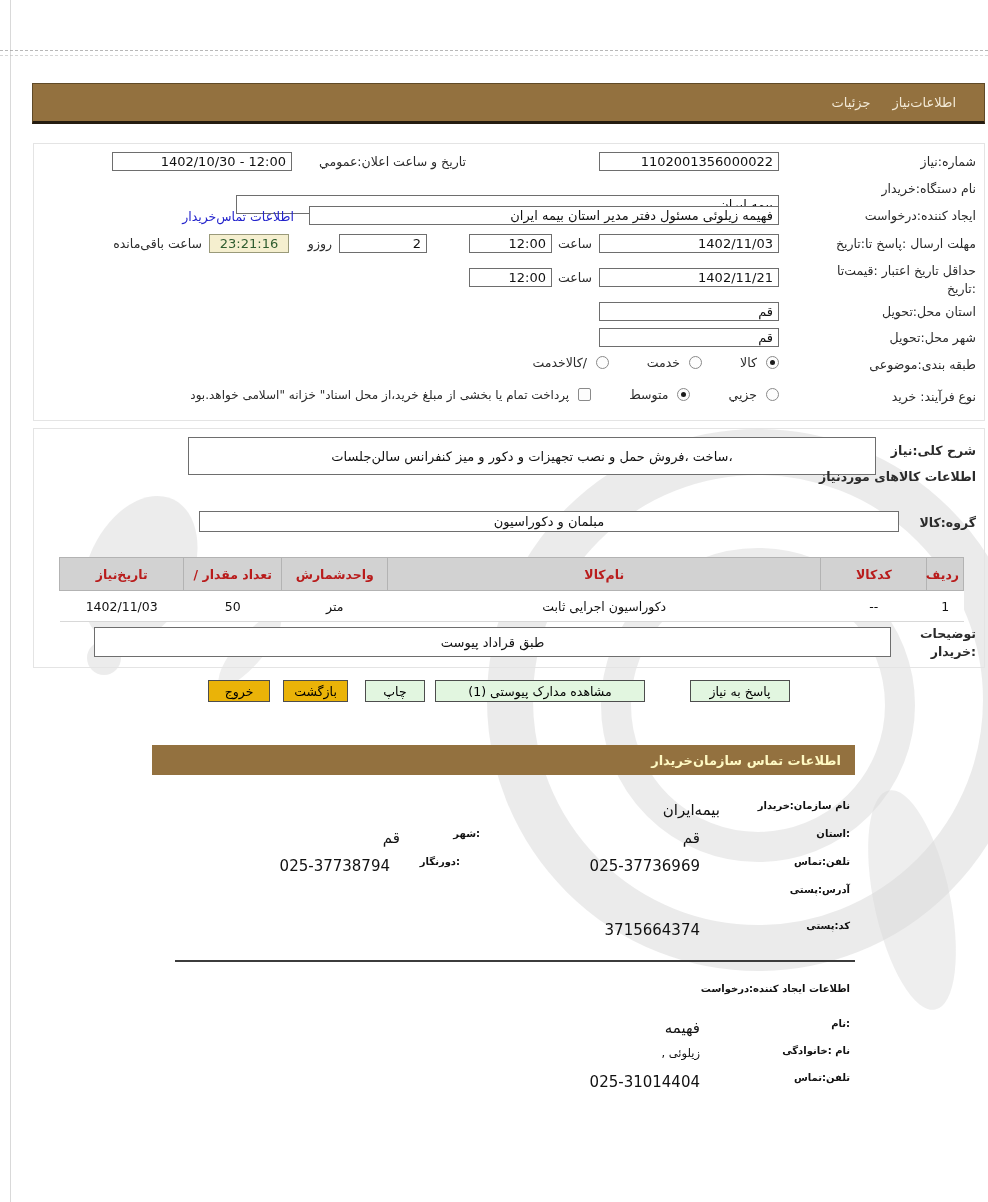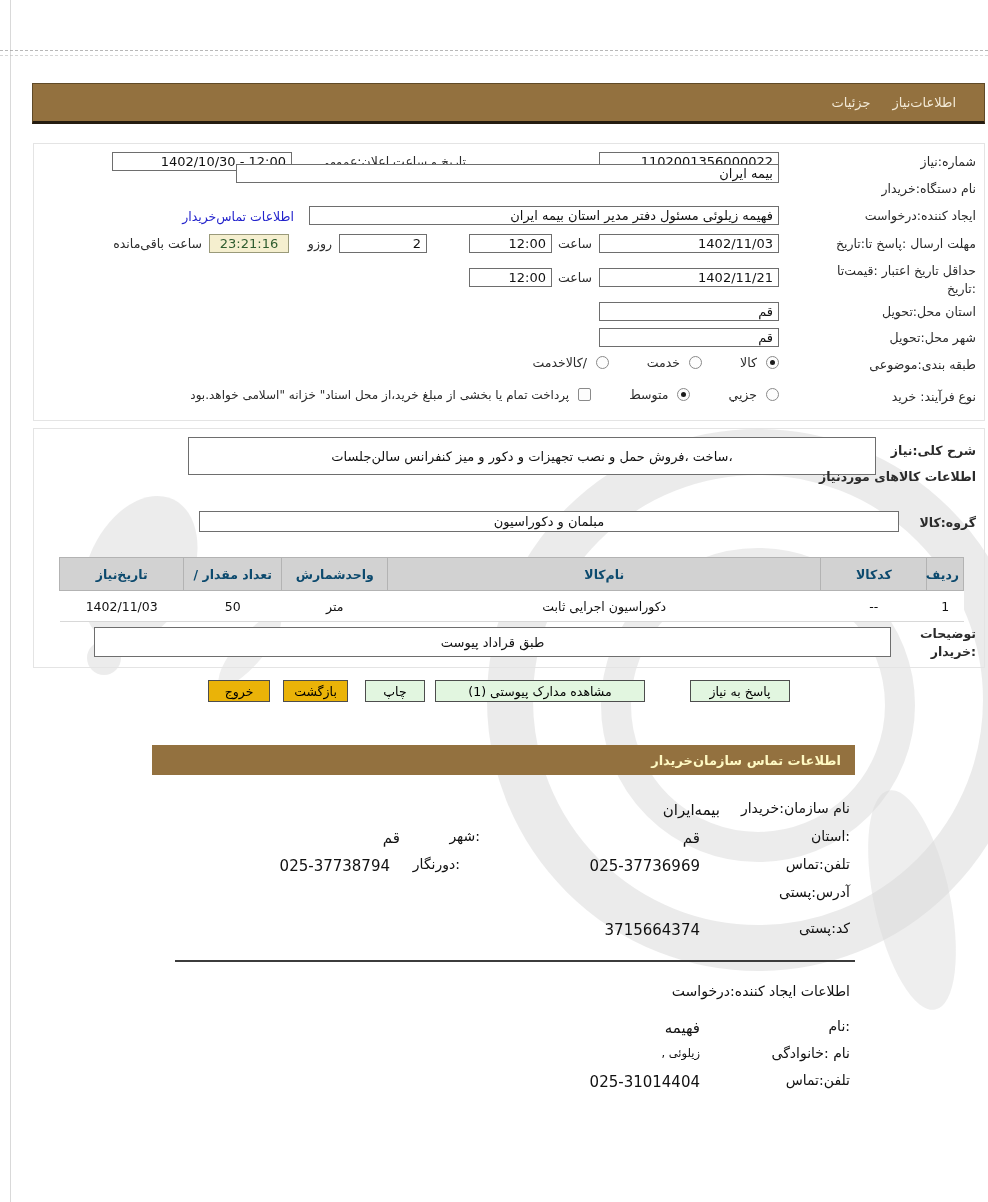--- a/index.html
+++ b/index.html
@@ -39,34 +39,34 @@
     background:#fdfdfd; position:relative; flex:0 0 auto; }
   .radio.checked::after { content:""; position:absolute; left:3px; top:3px; width:5px; height:5px;
     border-radius:50%; background:#1c1c1c; }
   .checkbox { display:inline-block; width:13px; height:13px; border:1px solid #8a8a8a; border-radius:2px;
     background:#fdfdfd; flex:0 0 auto; }
   .optgroup { display:flex; align-items:center; gap:9px; }
   .optgroup .gap { width:20px; }
 
   table.goods { border-collapse:collapse; table-layout:fixed; width:905px; font-size:12.5px; }
   table.goods th { background:#d2d2d2; border:1px solid #b3b3b3; font-weight:bold; height:33px;
-    padding:8px 4px; color:#0c4a6e; }
+    padding:8px 4px; color:#b91c1c; }
   table.goods td { background:#fff; border-bottom:1px solid #d8d8d8; height:31px; text-align:center;
     padding:2px 4px; color:#111; }
 
   .btn { position:absolute; top:680px; height:22px; border:1px solid #4d4d4d; font-size:12.5px;
     display:flex; align-items:center; justify-content:center; cursor:pointer; white-space:nowrap; }
   .btn.green { background:#e2f6e0; }
   .btn.pink  { background:#eab308; }
 
   .banner2 { position:absolute; left:152px; top:745px; width:703px; height:30px; background:#93713f;
     display:flex; align-items:center; padding-right:14px; }
   .banner2 span { color:#fef9c3; font-size:13px; font-weight:bold; }
 
-  .c-lbl { font-size:14px; font-weight:normal; color:#111; white-space:nowrap; }
+  .c-lbl { font-size:10px; font-weight:bold; color:#111; white-space:nowrap; }
   .c-val { font-size:15px; color:#111; white-space:nowrap; }
   .addr { white-space:normal; width:505px; text-align:right; line-height:1.55; font-size:12.5px; }
   .hr2 { position:absolute; left:175px; top:960px; width:680px; border-top:2px solid #3c3c3c; }
 </style>
 </head>
 <body>
 
 <div class="page">
 
   <svg class="wm" width="988" height="700">
@@ -87,21 +87,21 @@
     <span class="tab">جزئیات</span>
   </div>
 
   <div class="panel panel1">
     <span class="abs lbl" style="right:8px; top:10px;">شماره:نیاز</span>
     <div class="abs inp ltr" style="right:205px; top:8px; width:180px; justify-content:flex-end;">1102001356000022</div>
     <span class="abs lbl" style="right:518px; top:10px;margin-left:36px;">تاریخ و ساعت اعلان:عمومي</span>
     <div class="abs inp ltr" style="right:692px; top:8px; width:180px; justify-content:flex-end;">1402/10/30 - 12:00</div>
 
     <span class="abs lbl" style="right:8px; top:37px;">نام دستگاه:خریدار</span>
-    <div class="abs inp" style="right:205px; top:20px; width:543px;">بیمه ایران</div>
+    <div class="abs inp" style="right:205px; top:51px; width:543px;">بیمه ایران</div>
 
     <span class="abs lbl" style="right:8px; top:64px;">ایجاد کننده:درخواست</span>
     <div class="abs inp" style="right:205px; top:62px; width:470px;">فهیمه زیلوئی مسئول دفتر مدیر استان بیمه ایران</div>
     <span class="abs link" style="right:690px; top:65px;">اطلاعات تماس‌خریدار</span>
 
     <span class="abs lbl" style="right:8px; top:92px;">مهلت ارسال :پاسخ تا:تاریخ</span>
     <div class="abs inp ltr" style="right:205px; top:90px; width:180px; justify-content:flex-end;">1402/11/03</div>
     <span class="abs lbl" style="right:392px; top:92px;">ساعت</span>
     <div class="abs inp ltr" style="right:432px; top:90px; width:83px; justify-content:flex-end;">12:00</div>
     <div class="abs inp ltr" style="right:557px; top:90px; width:88px; justify-content:flex-end;">2</div>

